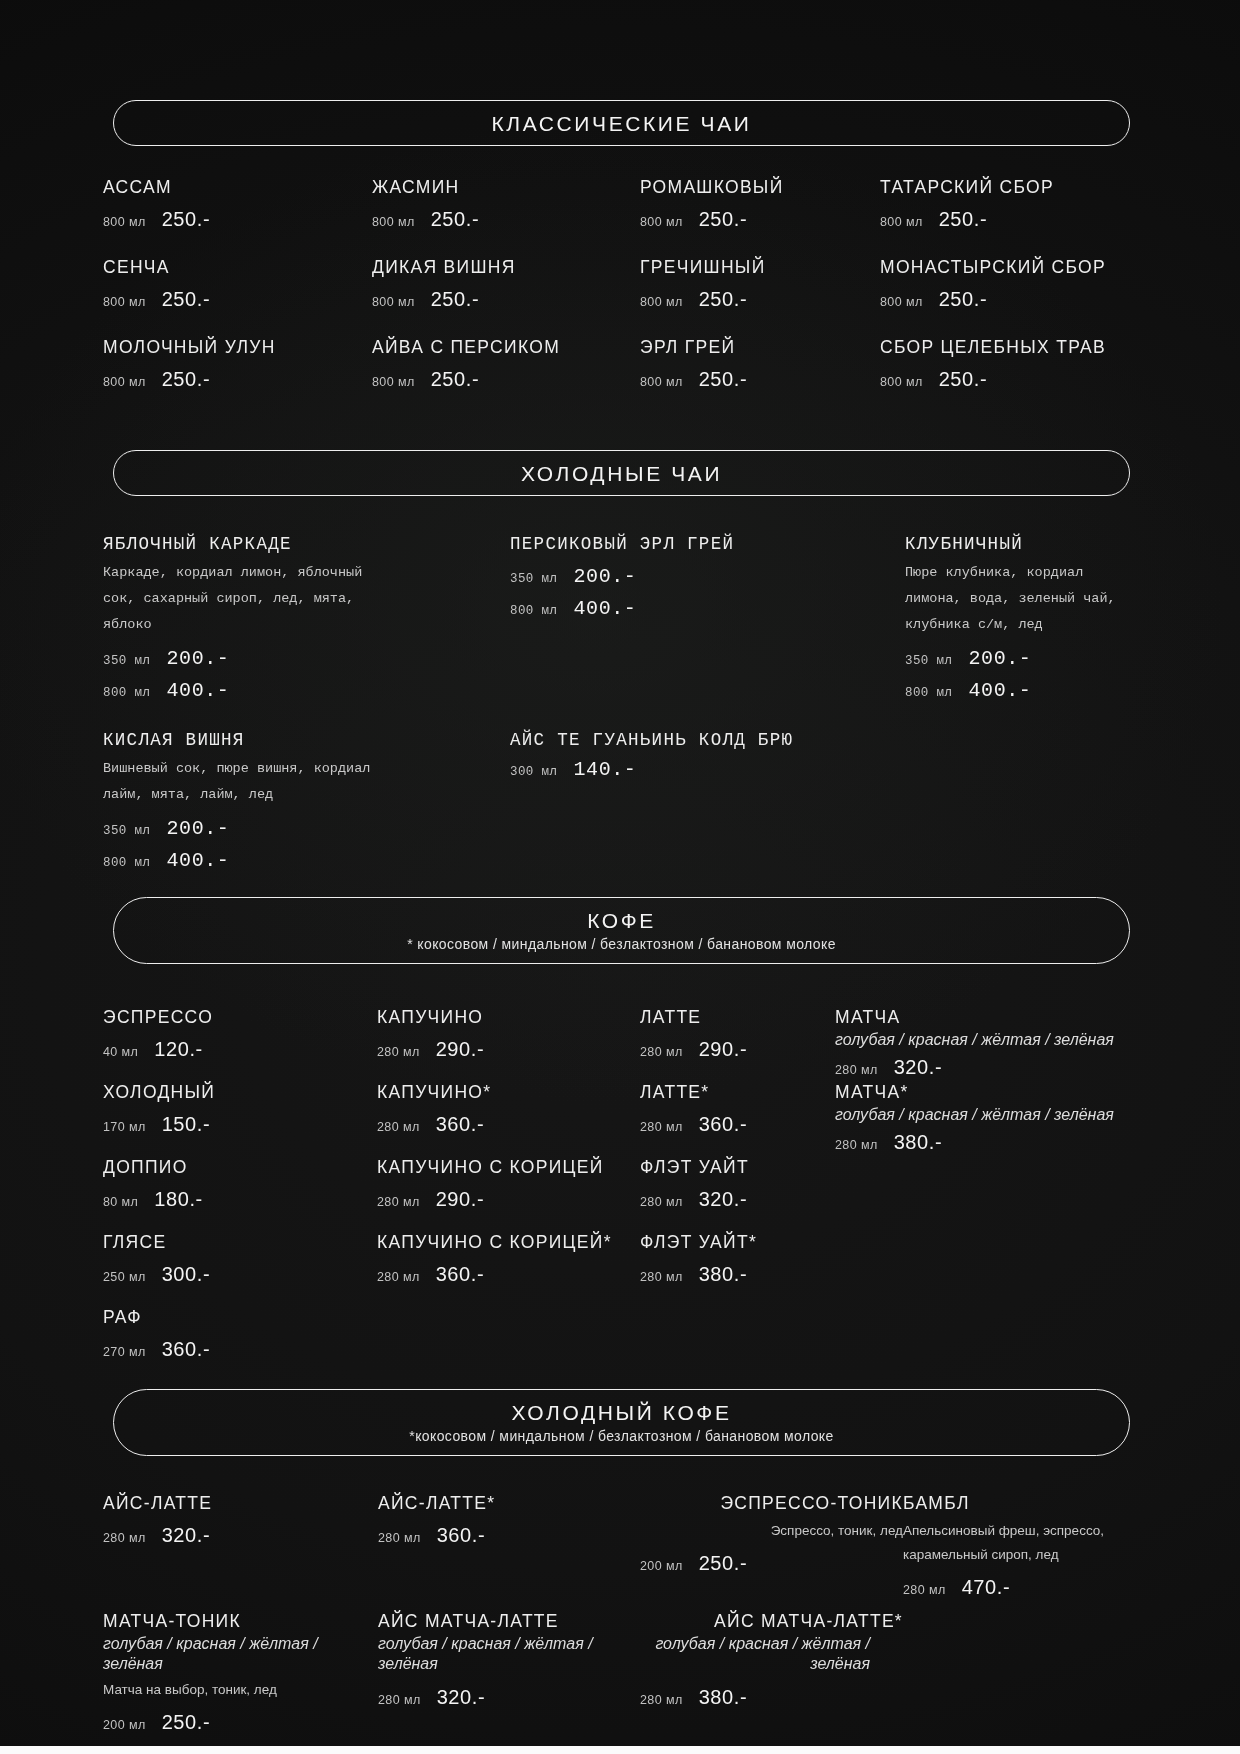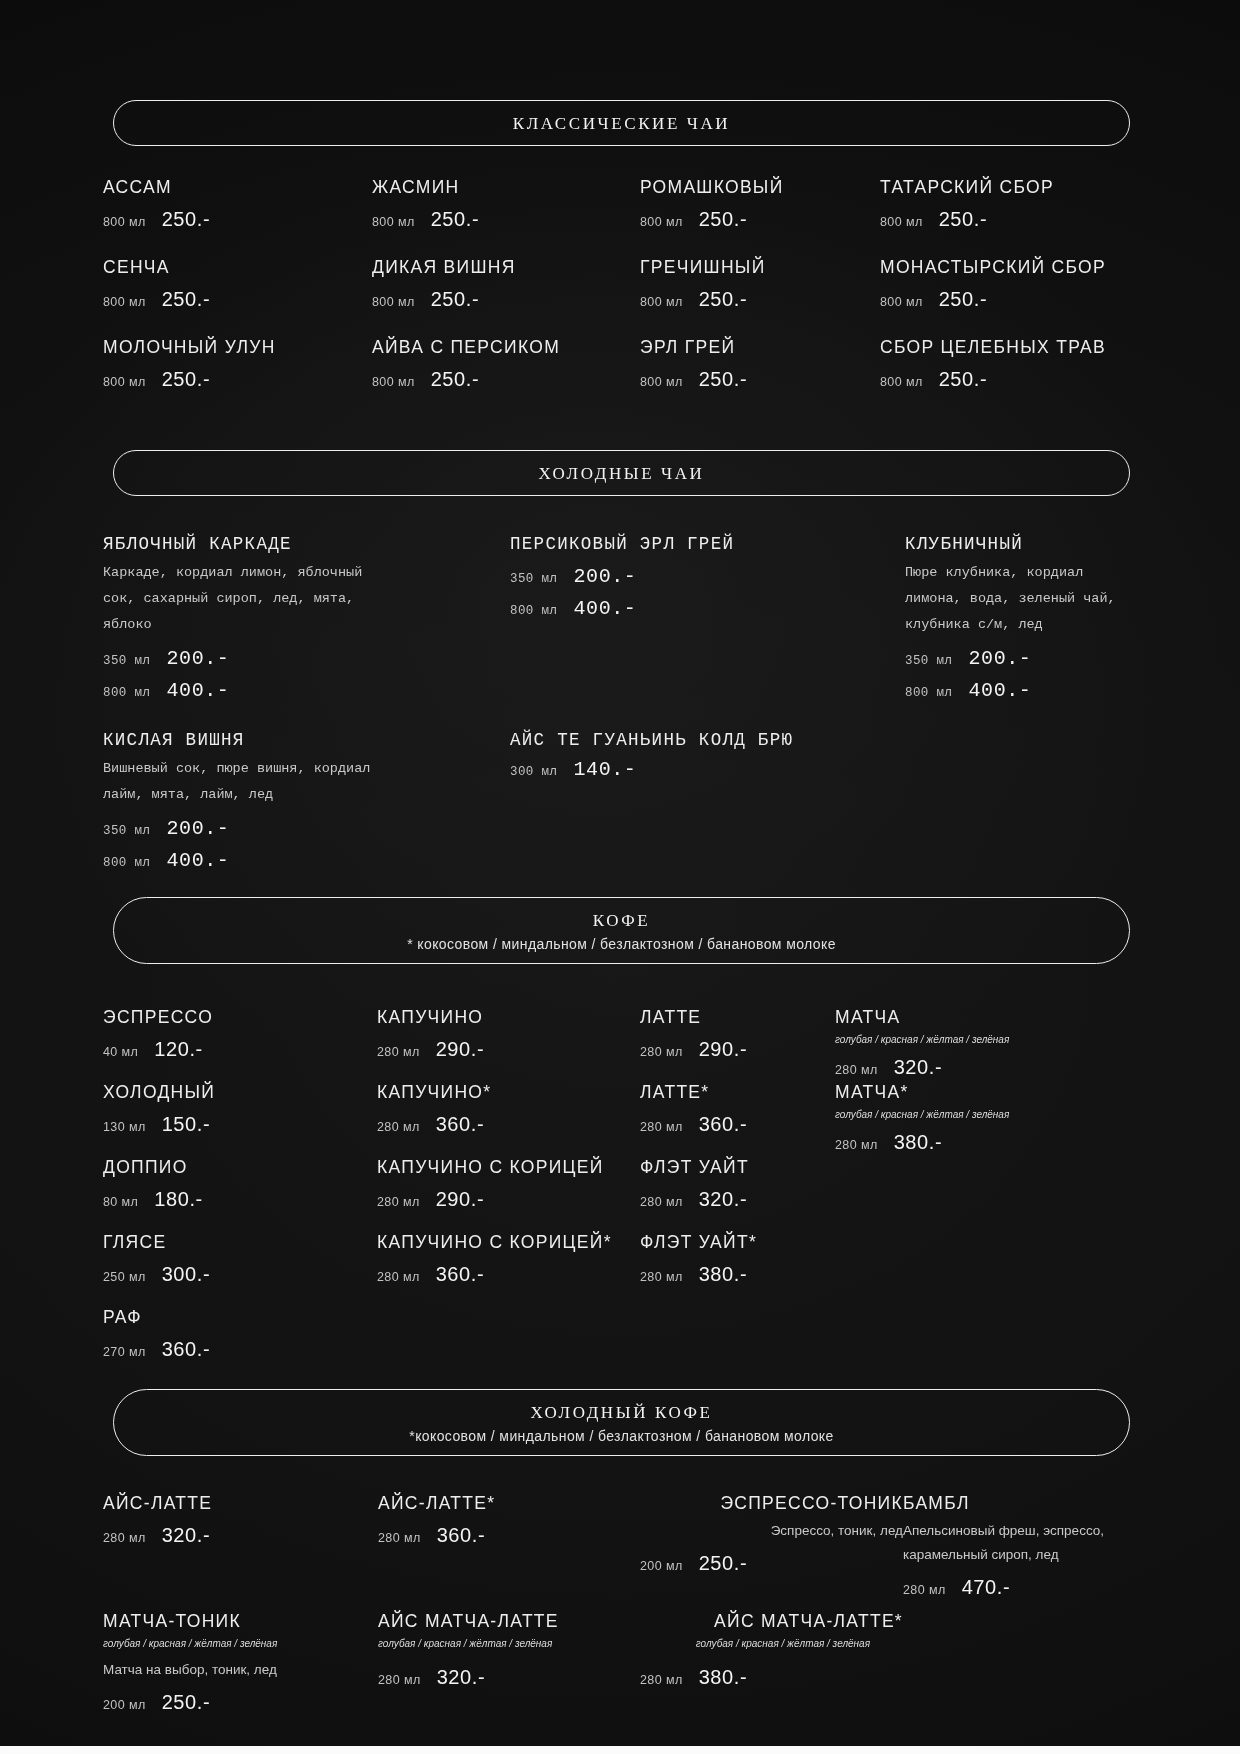--- a/index.html
+++ b/index.html
@@ -18,28 +18,28 @@
   .content { padding:0 100px 0 103px; }
 
   .pill {
     margin:0 10px;
     border:1.6px solid #eeeeee;
     border-radius:34px;
     text-align:center;
     padding:10px 0 9px 0;
   }
   .pill-title {
-    font-size:17px; letter-spacing:2.6px; color:#f4f4f4; line-height:25px;font-family:Liberation Serif, serif;
+    font-size:21px; letter-spacing:2.6px; color:#f4f4f4; line-height:25px;
   }
   .pill-sub {
     font-size:14px; letter-spacing:.4px; color:#e2e2e2; line-height:19px; margin-top:2px;
   }
 
   .item-name  { font-size:17.5px; letter-spacing:1.3px; color:#eeeeee; line-height:23px; }
-  .variants   { font-size:10px; font-style:italic; color:#dddddd; line-height:20px; margin-top:1px; }
+  .variants   { font-size:16px; font-style:italic; color:#dddddd; line-height:20px; margin-top:1px; }
   .desc       { font-size:13.5px; color:#c9c9c9; line-height:26px; margin-top:4px; }
   .price-line { margin-top:7px; display:flex; align-items:baseline; line-height:27px; }
   .price-line + .price-line { margin-top:2px; }
   .vol   { font-size:12.5px; color:#c2c2c2; letter-spacing:.4px; margin-right:16px; white-space:nowrap; }
   .price { font-size:20px; color:#f4f4f4; letter-spacing:.6px; white-space:nowrap; }
 
   
   .teas { margin-top:30px; }
   .teas-row { display:flex; height:80px; }
   .teas-row .c1 { width:269px; } .teas-row .c2 { width:268px; }
@@ -255,21 +255,21 @@
         <div class="item">
           <div class="item-name">ЭСПРЕССО</div>
           <div class="price-line">
               <span class="vol">40 мл</span>
               <span class="price">120.-</span>
             </div>
         </div>
         <div class="item">
           <div class="item-name">ХОЛОДНЫЙ</div>
           <div class="price-line">
-              <span class="vol">130 мл</span>
+              <span class="vol">170 мл</span>
               <span class="price">150.-</span>
             </div>
         </div>
         <div class="item">
           <div class="item-name">ДОППИО</div>
           <div class="price-line">
               <span class="vol">80 мл</span>
               <span class="price">180.-</span>
             </div>
         </div>

